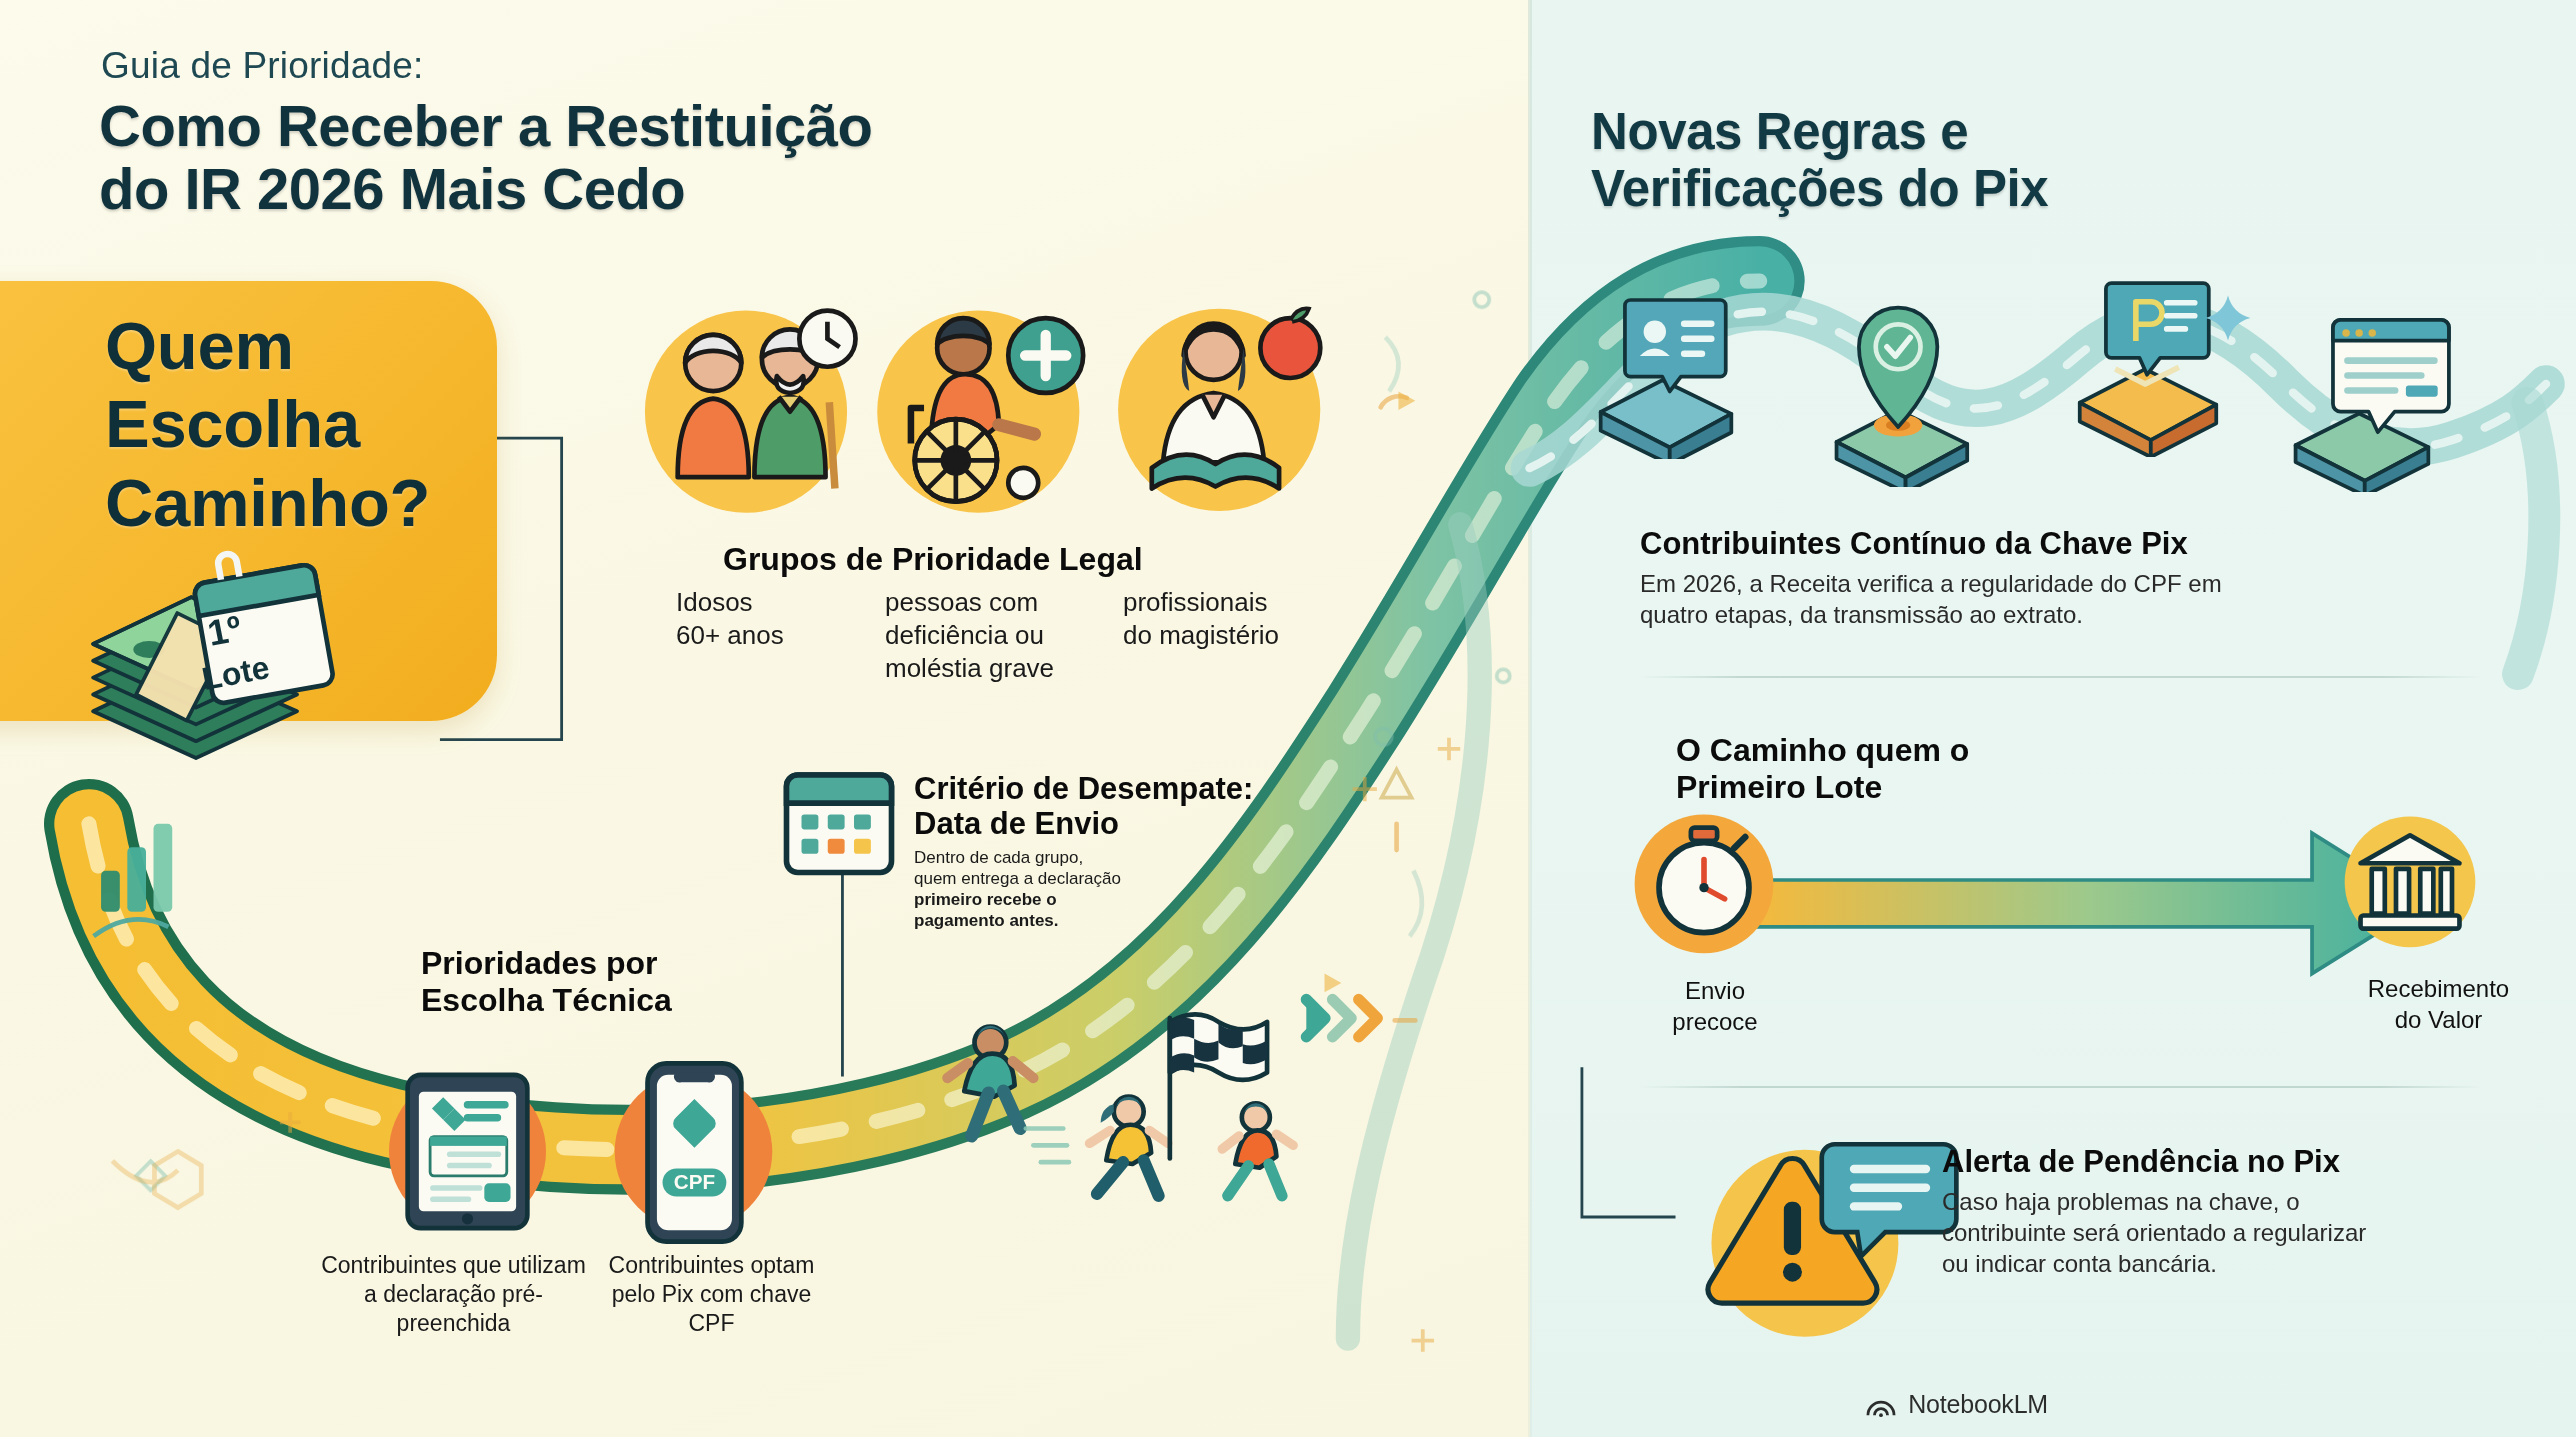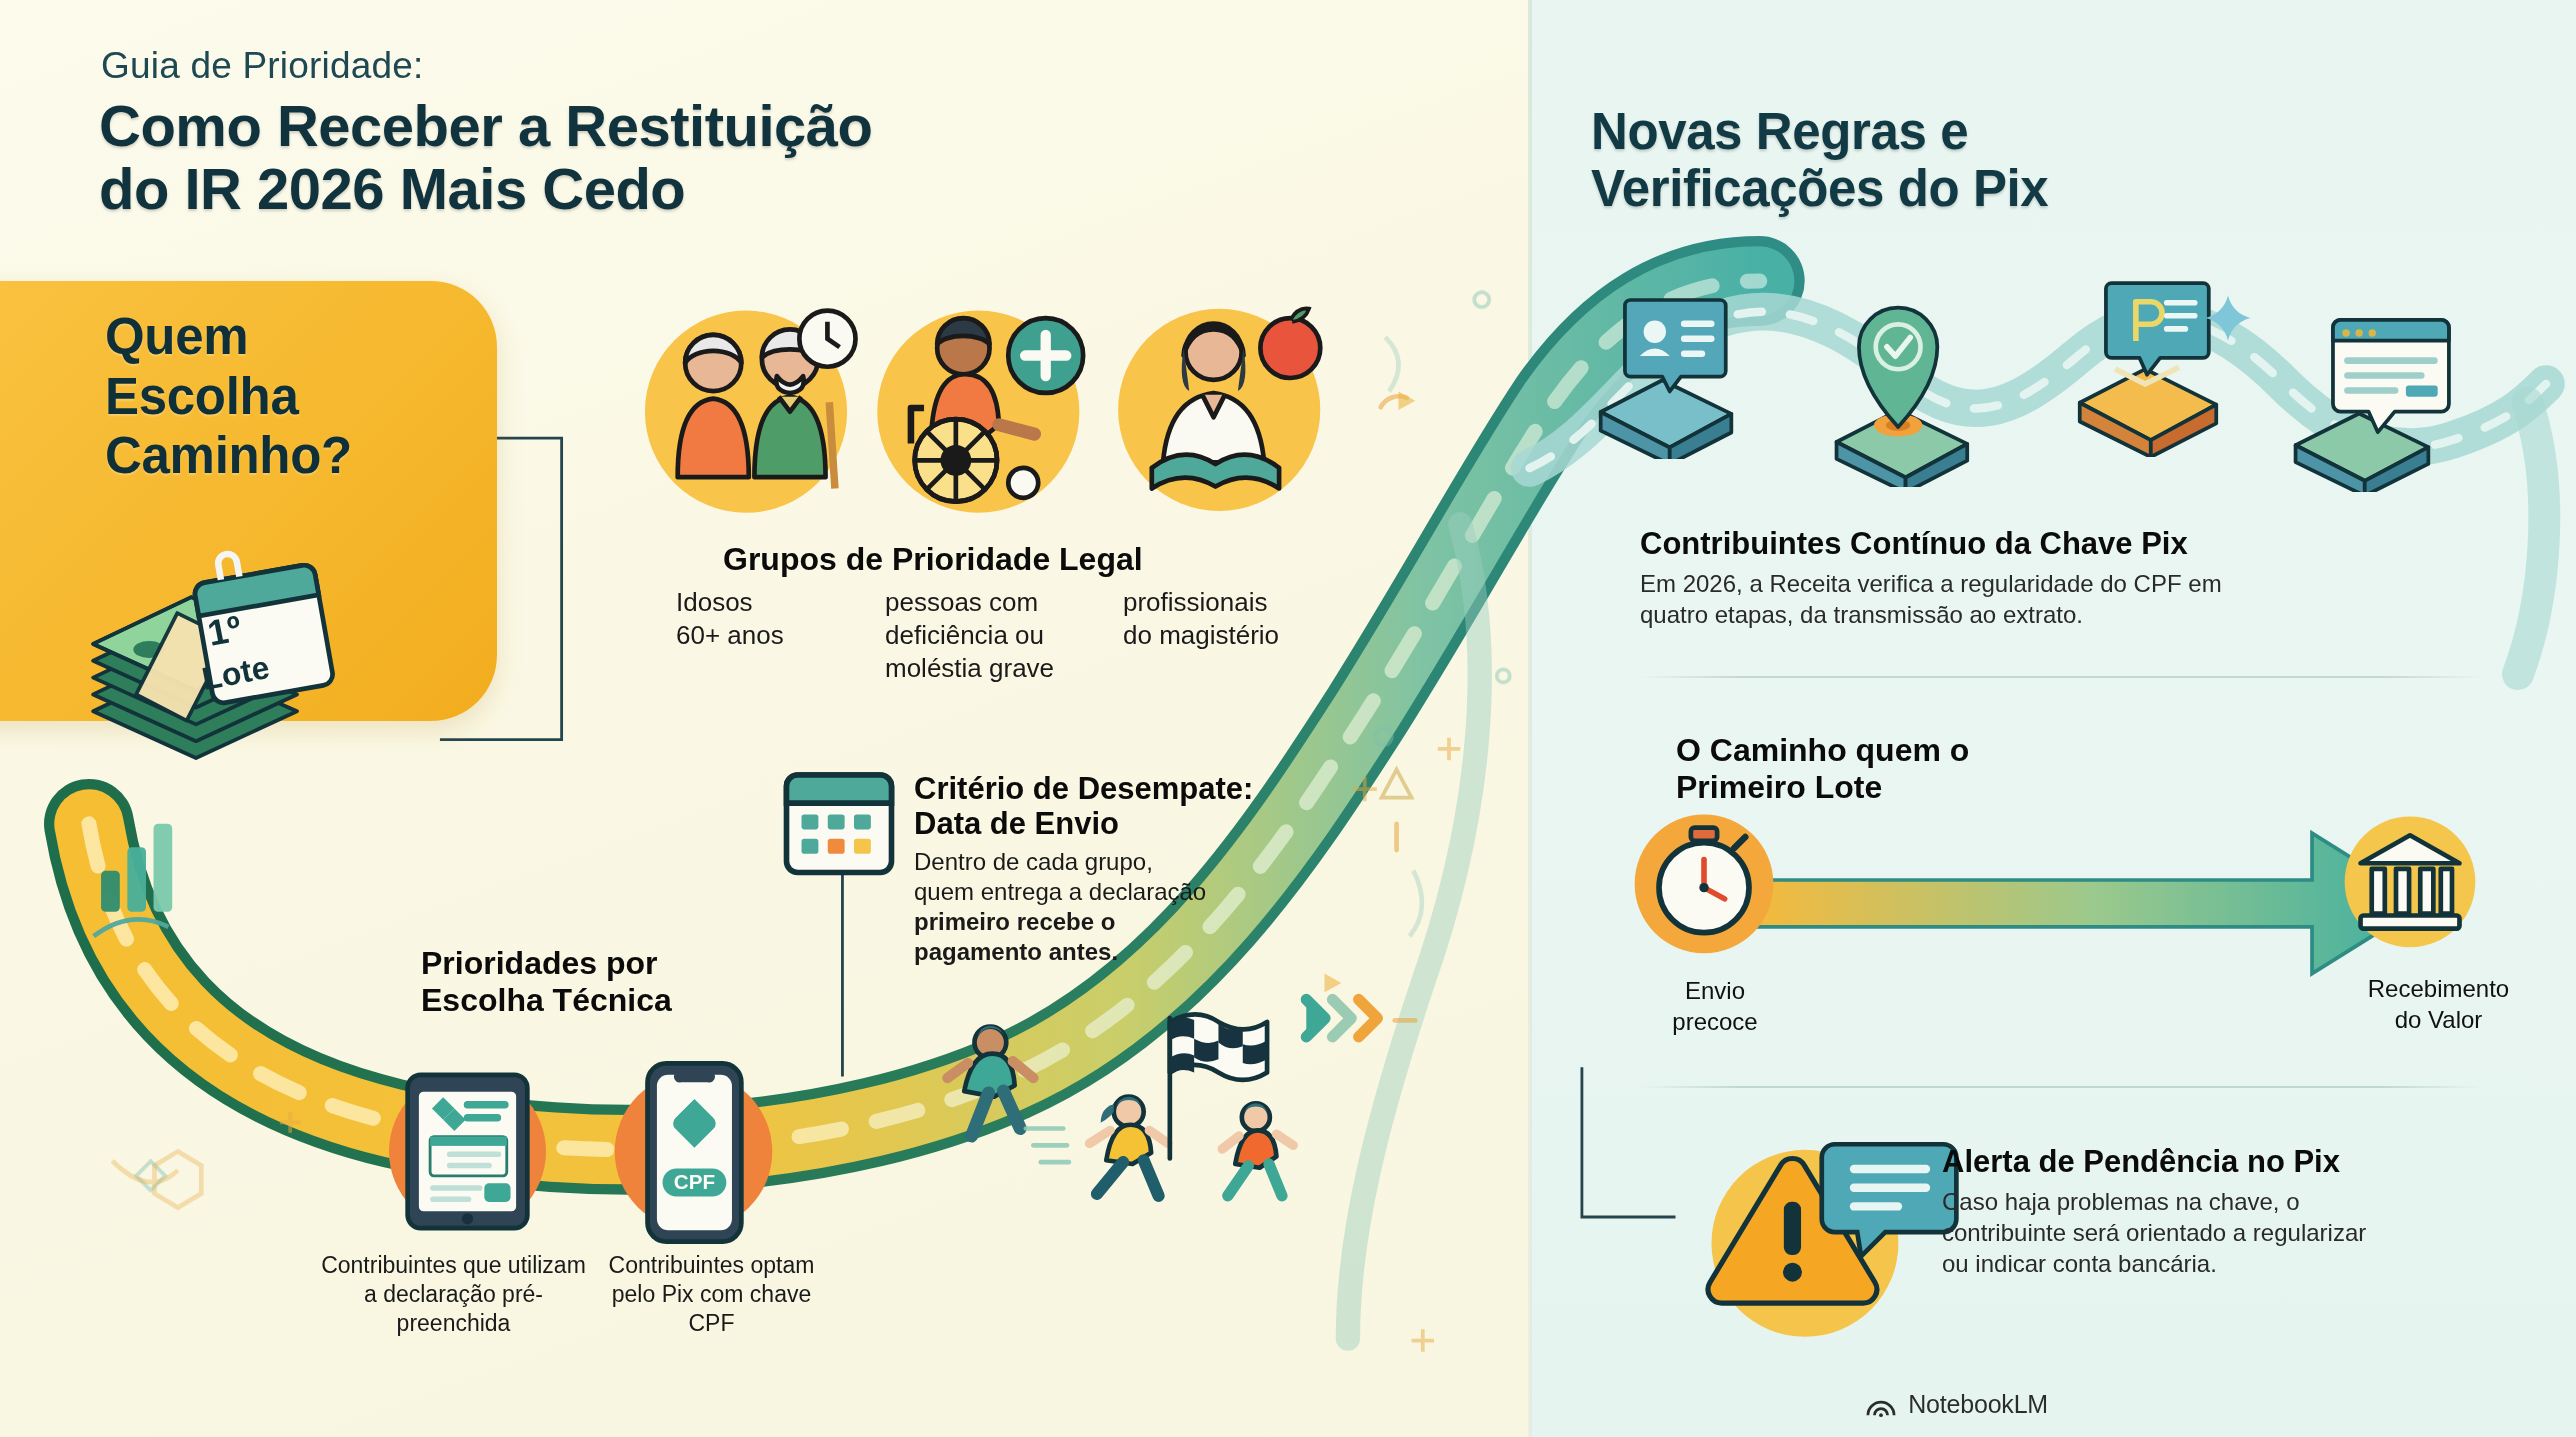--- a/index.html
+++ b/index.html
@@ -54,35 +54,35 @@
   
   .quem-card {
     position: absolute; left: -37px; top: 281px;
     width: 534px; height: 440px;
     background: linear-gradient(135deg,#F9C240 0%,#F6B82E 55%,#F2AD1E 100%);
     border-radius: 0 66px 66px 0;
     box-shadow: 0 9.4px 26px rgba(180,130,20,.18);
   }
   .quem-text {
     position: absolute; left: 105px; top: 307px;
-    font-size: 51px; font-weight: 700; color: #0F3039;
+    font-size: 67px; font-weight: 700; color: #0F3039;
     line-height: 1.17; letter-spacing: -0.3px;
     text-shadow: 0 1.9px 1.9px rgba(255,255,255,.25);
   }
 
   
   .road-svg { position: absolute; left: 0; top: 0; width: 2576px; height: 1438px; pointer-events: none; }
 
   
   .h-block { position: absolute; }
   .h-title {
     font-size: 31px; font-weight: 700; color: #0B0B0B; line-height: 1.14;
   }
   .h-body {
-    font-size: 24px; font-weight: 400; color: #1A1A1A; line-height: 1.24;
+    font-size: 17px; font-weight: 400; color: #1A1A1A; line-height: 1.24;
     margin-top: 5.6px;
   }
 
   .grupos-title {
     position: absolute; left: 723px; top: 541px;
     font-size: 32px; font-weight: 700; color: #0B0B0B;
   }
   .grupo-col { position: absolute; font-size: 26px; color: #1A1A1A; line-height: 1.26; }
   .gc1 { left: 676px; top: 586px; width: 197px; }
   .gc2 { left: 885px; top: 586px; width: 243px; }

